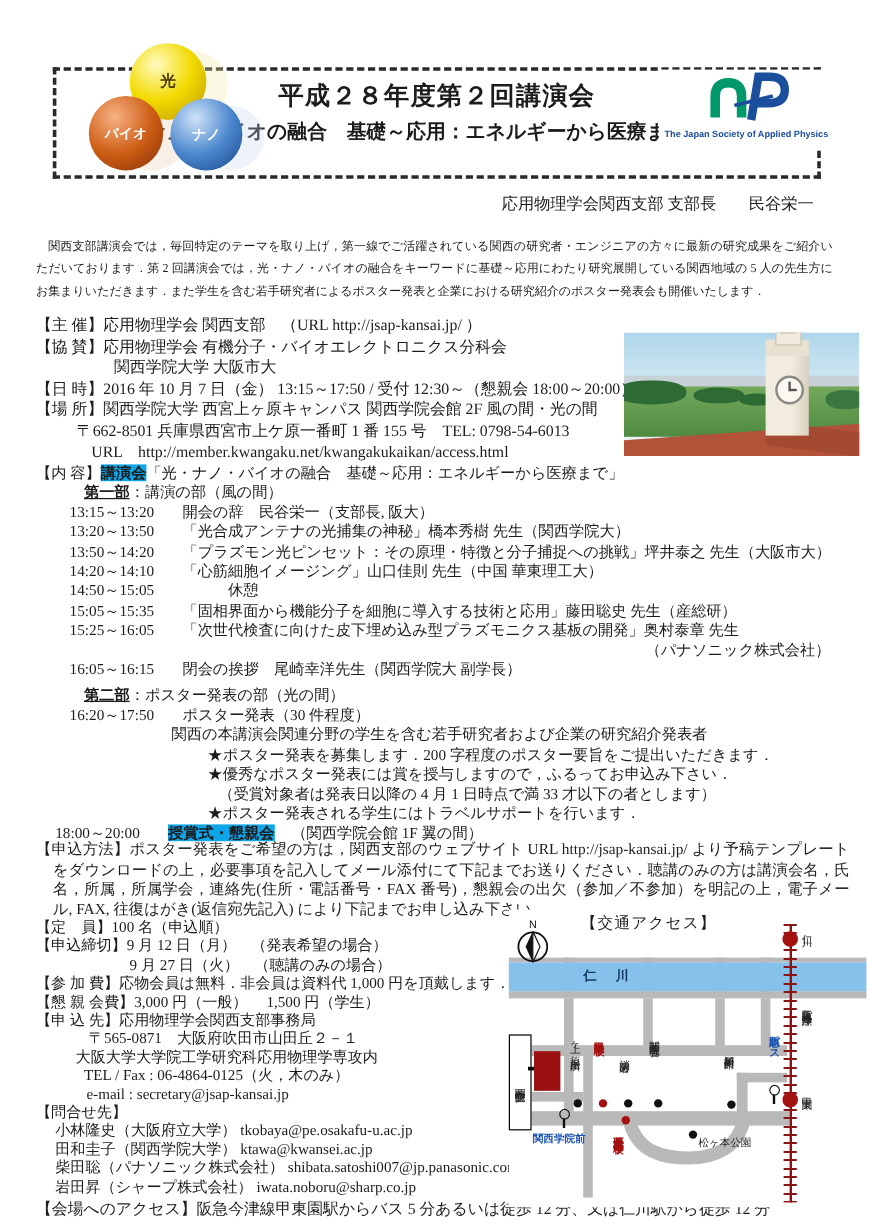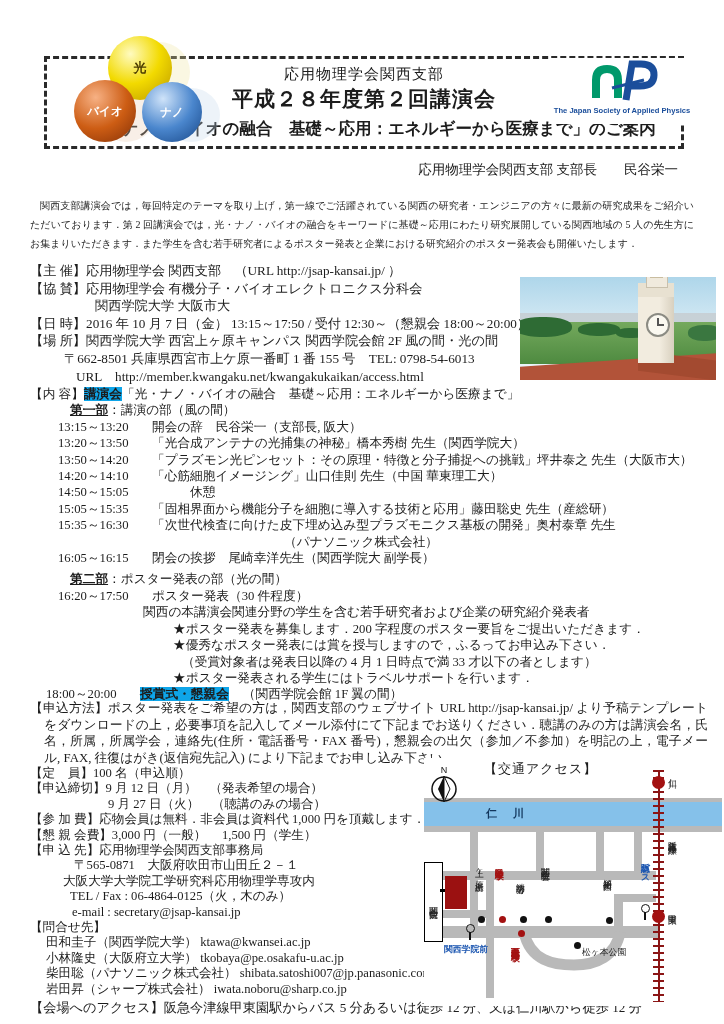--- a/index.html
+++ b/index.html
@@ -69,21 +69,21 @@
   .clock::after  { content:""; position:absolute; left:10px; top:9px; width:6px; height:2px; background:#555; }
 
   
   .content { position:absolute; top:386px; left:30px; width:684px; font-size:12.7px; line-height:16.4px; }
   .content .row { white-space:nowrap; }
   .hl { background:#0ea5e9; font-weight:bold; }
   .partrow { padding-left:40px; }
   .ptitle { font-weight:bold; text-decoration:underline; }
   .sched { padding-left:28px; }
   .t { display:inline-block; width:94px; }
-  .pana { text-align:center; padding-right:22px; }
+  .pana { text-align:right; padding-right:22px; }
   .pl-a { padding-left:113px; } .pl-b { padding-left:143px;font-family:Liberation Serif, serif; } .pl-c { padding-left:152px; }
   .party { padding-left:16px; }
   .party .loc { margin-left:14px; }
 
   
   .application { position:absolute; top:700px; left:30px; width:678px; font-size:12.8px; line-height:16.6px; }
   .app-method { text-align:justify; padding-left:14px; text-indent:-14px; }
   .leftcol { position:absolute; top:766px; left:30px; width:394px; font-size:12.6px; line-height:15.4px; }
   .leftcol .irow { white-space:nowrap; }
   .ci78 { padding-left:78px; } .ci44 { padding-left:44px; } .ci33 { padding-left:33px; }
@@ -116,21 +116,20 @@
   .kaikan-box .vtext { position:static; font-size:8.6px; }
   .kaikan-bld { position:absolute; left:21px; top:118px; width:22px; height:33px; background:#9b1111; }
   .kaikan-link { position:absolute; left:16px; top:131px; width:6px; height:3px; background:#000; }
   .compass { position:absolute; left:2px; top:6px; }
   .curve-svg { position:absolute; left:0; top:0; }
 </style>
 </head>
 <body>
 
 <div class="header-box">
-  <div class="h-line1">応用物理学会関西支部</div>
   <div class="h-line2">平成２８年度第２回講演会</div>
   <div class="h-line3">「光・ナノ・バイオの融合　基礎～応用：エネルギーから医療まで」のご案内</div>
 </div>
 
 <div class="spheres">
   <div class="sph-echo echo-y"></div>
   <div class="sph-echo echo-o"></div>
   <div class="sph-echo echo-b"></div>
   <div class="sph sph-y">光</div>
   <div class="sph sph-o">バイオ</div>
@@ -182,21 +181,21 @@
   </div>
   <div class="row partrow">
     <span class="ptitle">第一部</span><span>：講演の部（風の間）</span>
   </div>
   <div class="row sched"><span class="t">13:15～13:20</span><span>開会の辞　民谷栄一（支部長, 阪大）</span></div>
   <div class="row sched"><span class="t">13:20～13:50</span><span>「光合成アンテナの光捕集の神秘」橋本秀樹 先生（関西学院大）</span></div>
   <div class="row sched"><span class="t">13:50～14:20</span><span>「プラズモン光ピンセット：その原理・特徴と分子捕捉への挑戦」坪井泰之 先生（大阪市大）</span></div>
   <div class="row sched"><span class="t">14:20～14:10</span><span>「心筋細胞イメージング」山口佳則 先生（中国 華東理工大）</span></div>
   <div class="row sched"><span class="t">14:50～15:05</span><span>　　　休憩</span></div>
   <div class="row sched"><span class="t">15:05～15:35</span><span>「固相界面から機能分子を細胞に導入する技術と応用」藤田聡史 先生（産総研）</span></div>
-  <div class="row sched"><span class="t">15:35～16:30</span><span>「次世代検査に向けた皮下埋め込み型プラズモニクス基板の開発」奥村泰章 先生</span></div>
+  <div class="row sched"><span class="t">15:25～16:05</span><span>「次世代検査に向けた皮下埋め込み型プラズモニクス基板の開発」奥村泰章 先生</span></div>
   <div class="row pana">（パナソニック株式会社）</div>
   <div class="row sched"><span class="t">16:05～16:15</span><span>閉会の挨拶　尾崎幸洋先生（関西学院大 副学長）</span></div>
   <div class="row partrow" style="margin-top:5px;">
     <span class="ptitle">第二部</span><span>：ポスター発表の部（光の間）</span>
   </div>
   <div class="row sched"><span class="t">16:20～17:50</span><span>ポスター発表（30 件程度）</span></div>
   <div class="row pl-a">関西の本講演会関連分野の学生を含む若手研究者および企業の研究紹介発表者</div>
   <div class="row pl-b">★ポスター発表を募集します．200 字程度のポスター要旨をご提出いただきます．</div>
   <div class="row pl-b">★優秀なポスター発表には賞を授与しますので，ふるってお申込み下さい．</div>
   <div class="row pl-c">（受賞対象者は発表日以降の 4 月 1 日時点で満 33 才以下の者とします）</div>
@@ -217,22 +216,22 @@
   <div class="irow"><span>【申込締切】</span><span>9 月 12 日（月）　（発表希望の場合）</span></div>
   <div class="irow ci78"><span>9 月 27 日（火）　（聴講のみの場合）</span></div>
   <div class="irow"><span>【参 加 費】</span><span>応物会員は無料．非会員は資料代 1,000 円を頂戴します．</span></div>
   <div class="irow"><span>【懇 親 会費】</span><span>3,000 円（一般）　 1,500 円（学生）</span></div>
   <div class="irow"><span>【申 込 先】</span><span>応用物理学会関西支部事務局</span></div>
   <div class="irow ci44"><span>〒565-0871　大阪府吹田市山田丘２－１</span></div>
   <div class="irow ci33"><span>大阪大学大学院工学研究科応用物理学専攻内</span></div>
   <div class="irow ci40"><span>TEL / Fax : 06-4864-0125（火，木のみ）</span></div>
   <div class="irow ci42"><span>e-mail : secretary@jsap-kansai.jp</span></div>
   <div class="irow"><span>【問合せ先】</span></div>
+  <div class="irow ci16"><span>小林隆史（大阪府立大学） tkobaya@pe.osakafu-u.ac.jp</span></div>
   <div class="irow ci16"><span>田和圭子（関西学院大学） ktawa@kwansei.ac.jp</span></div>
-  <div class="irow ci16"><span>小林隆史（大阪府立大学） tkobaya@pe.osakafu-u.ac.jp</span></div>
   <div class="irow ci16"><span>柴田聡（パナソニック株式会社） shibata.satoshi007@jp.panasonic.com</span></div>
   <div class="irow ci16"><span>岩田昇（シャープ株式会社） iwata.noboru@sharp.co.jp</span></div>
 </div>
 
 <div class="access">【会場へのアクセス】阪急今津線甲東園駅からバス 5 分あるいは徒歩 12 分、又は仁川駅から徒歩 12 分</div>
 
 <div class="map">
 
   <div class="road" style="left:0;top:40px;width:298px;height:4px;"></div>
   <div class="road" style="left:0;top:68px;width:298px;height:6px;"></div>

